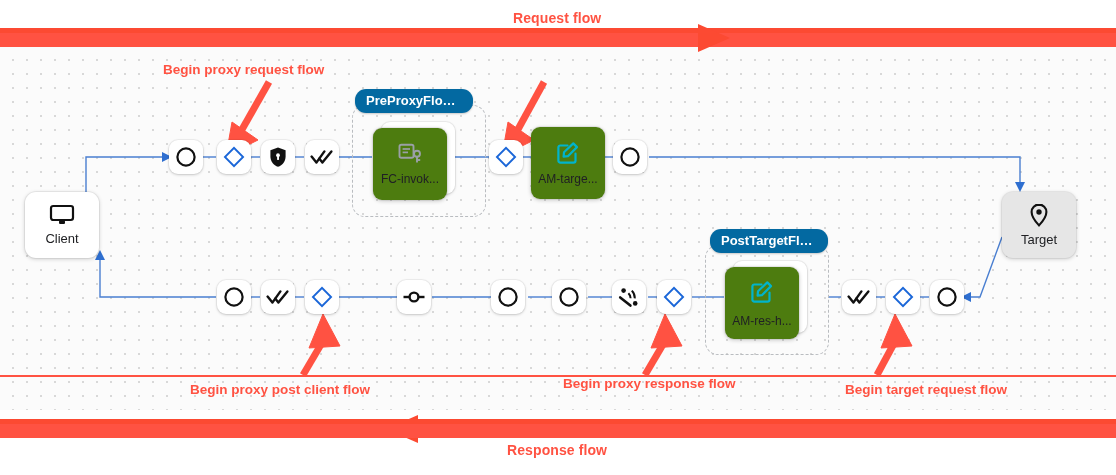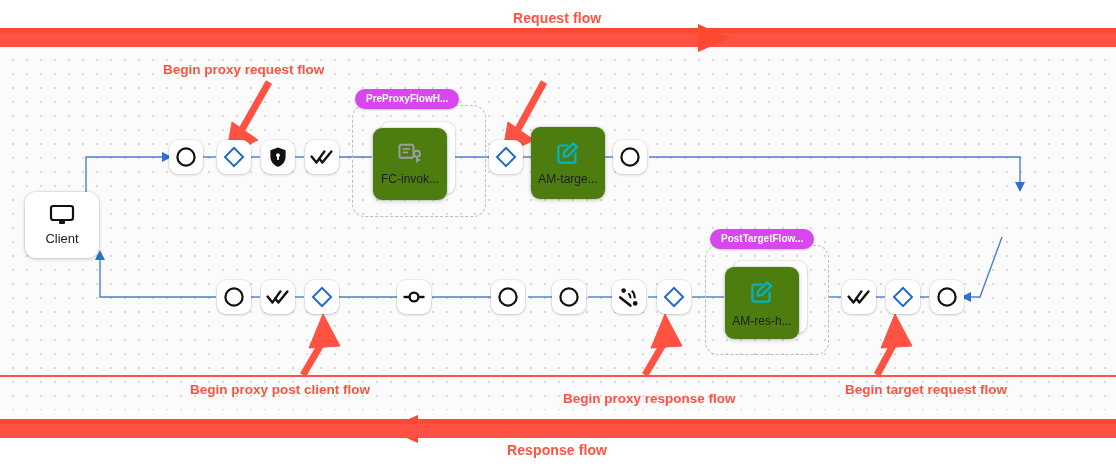--- a/index.html
+++ b/index.html
@@ -54,21 +54,21 @@
   .annot{
     position:absolute;
     color:#ff5242;
     font-weight:bold;
     font-size:13.5px;
     white-space:nowrap;
   }
   #annot-proxy-req{ left:163px; top:62px; }
   #annot-target-req{ left:510px; top:62px; }
   #annot-post-client{ left:190px; top:382px; }
-  #annot-proxy-res{ left:563px; top:391px;text-align:right; }
+  #annot-proxy-res{ left:563px; top:376px;text-align:right; }
   #annot-target-res{ left:845px; top:382px; }
 
   
   #arrow-layer, #wire-layer{
     position:absolute; left:0; top:0;
     width:1116px; height:475px;
     pointer-events:none;
   }
 
   
@@ -135,23 +135,23 @@
   
   .hook-group{
     position:absolute;
     box-sizing:border-box;
     border:1.5px dashed #b9bcc0;
     border-radius:13px;
     background:transparent;
   }
   .hook-chip{
     position:absolute;
-    background:#d946ef;
+    background:#0369a1;
     color:#ffffff;
-    font-size:10px;
+    font-size:13px;
     font-weight:bold;
     border-radius:11px;
     padding:4px 11px 5px 11px;
     white-space:nowrap;
     max-width:96px;
     overflow:hidden;
     text-overflow:ellipsis;
     box-shadow:0 1px 2px rgba(0,0,0,0.2);
   }
 
@@ -255,20 +255,29 @@
   <div class="endpoint" id="node-client">
     <span>
       <svg class="icon" width="26" height="22" viewBox="0 0 26 22" aria-hidden="true">
         <rect x="2" y="2" width="22" height="14" rx="2.2" fill="none" stroke="#111" stroke-width="2.2"></rect>
         <rect x="10" y="16.5" width="6" height="3.4" rx="0.8" fill="#111"></rect>
       </svg>
     </span>
     <span class="ep-label">Client</span>
   </div>
 
+  <div class="endpoint" id="node-target">
+    <span>
+      <svg class="icon" width="20" height="24" viewBox="0 0 20 24" aria-hidden="true">
+        <path d="M10 1.6c-4.1 0-7.4 3.3-7.4 7.4 0 5.5 7.4 13.4 7.4 13.4s7.4-7.9 7.4-13.4c0-4.1-3.3-7.4-7.4-7.4z" fill="none" stroke="#111" stroke-width="2.1"></path>
+        <circle cx="10" cy="9" r="2.7" fill="#111"></circle>
+      </svg>
+    </span>
+    <span class="ep-label">Target</span>
+  </div>
 
   <div class="node sm" style="left:169px; top:140px;">
     <span>
       <svg class="icon" width="22" height="22" viewBox="0 0 22 22">
           <circle cx="11" cy="11" r="8.6" fill="none" stroke="#111" stroke-width="2.2"></circle>
         </svg>
     </span>
   </div>
   <div class="node sm" style="left:217px; top:140px;">
     <span>

